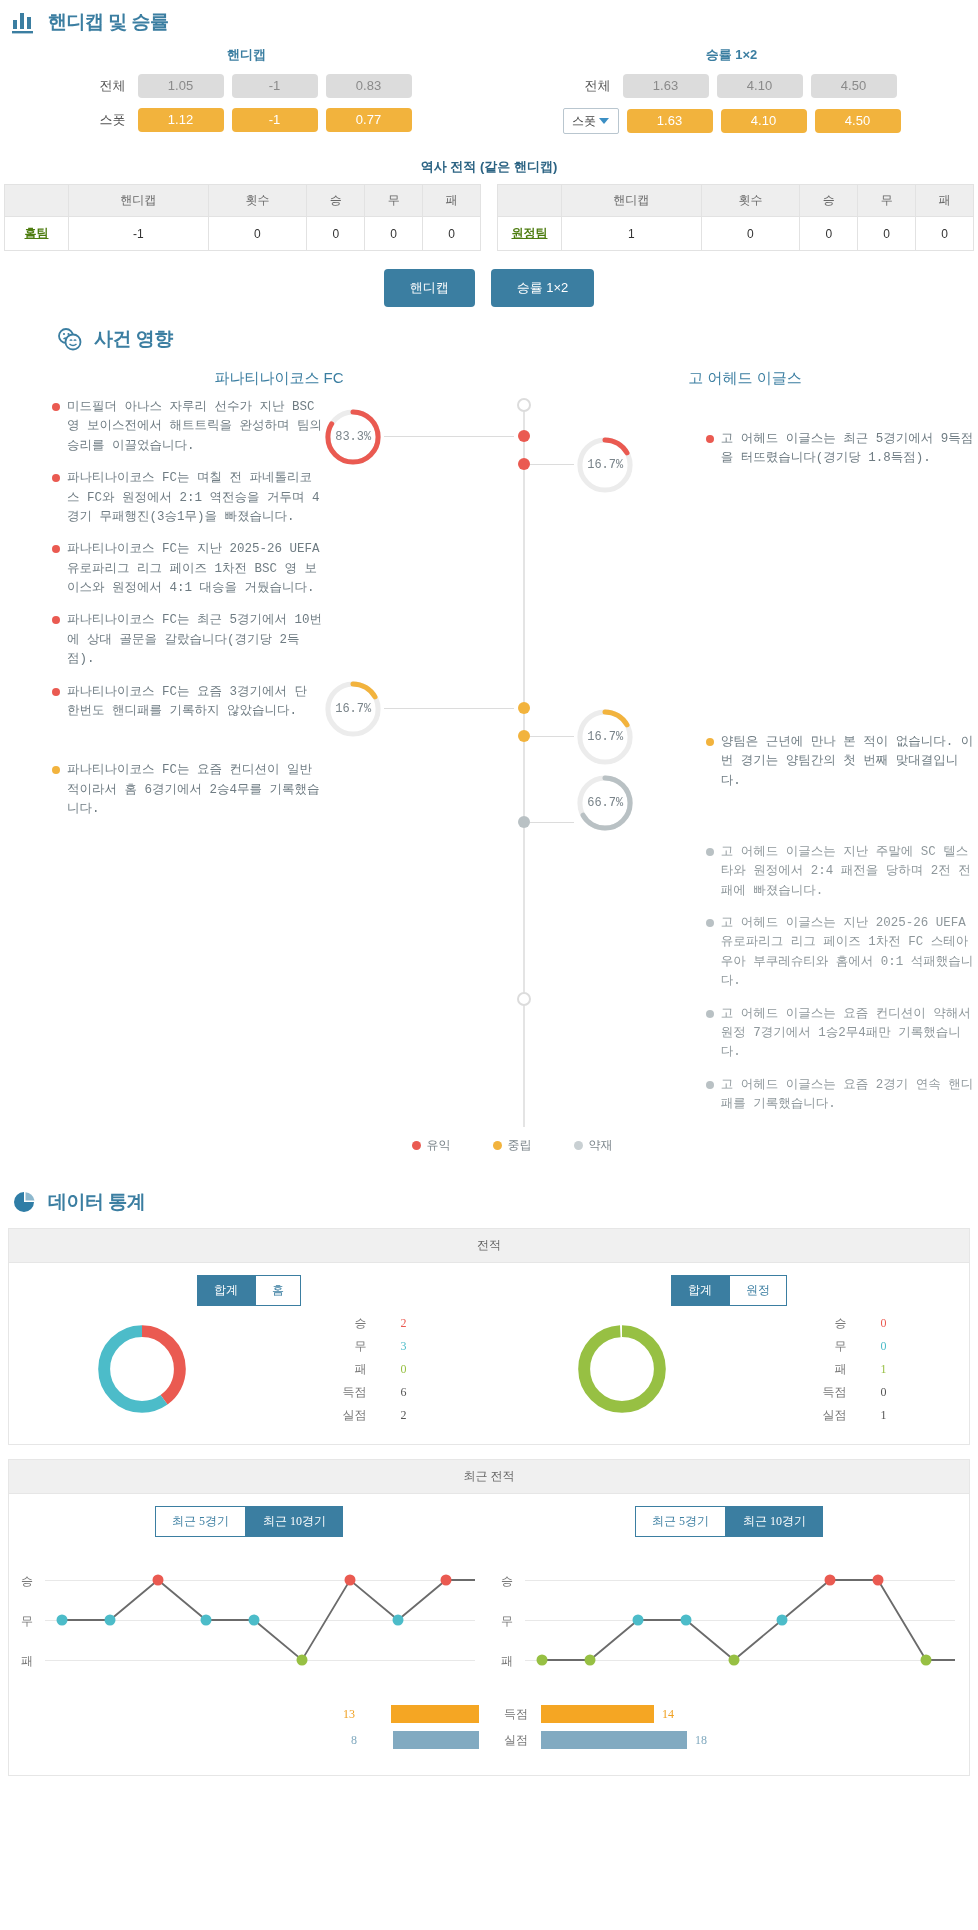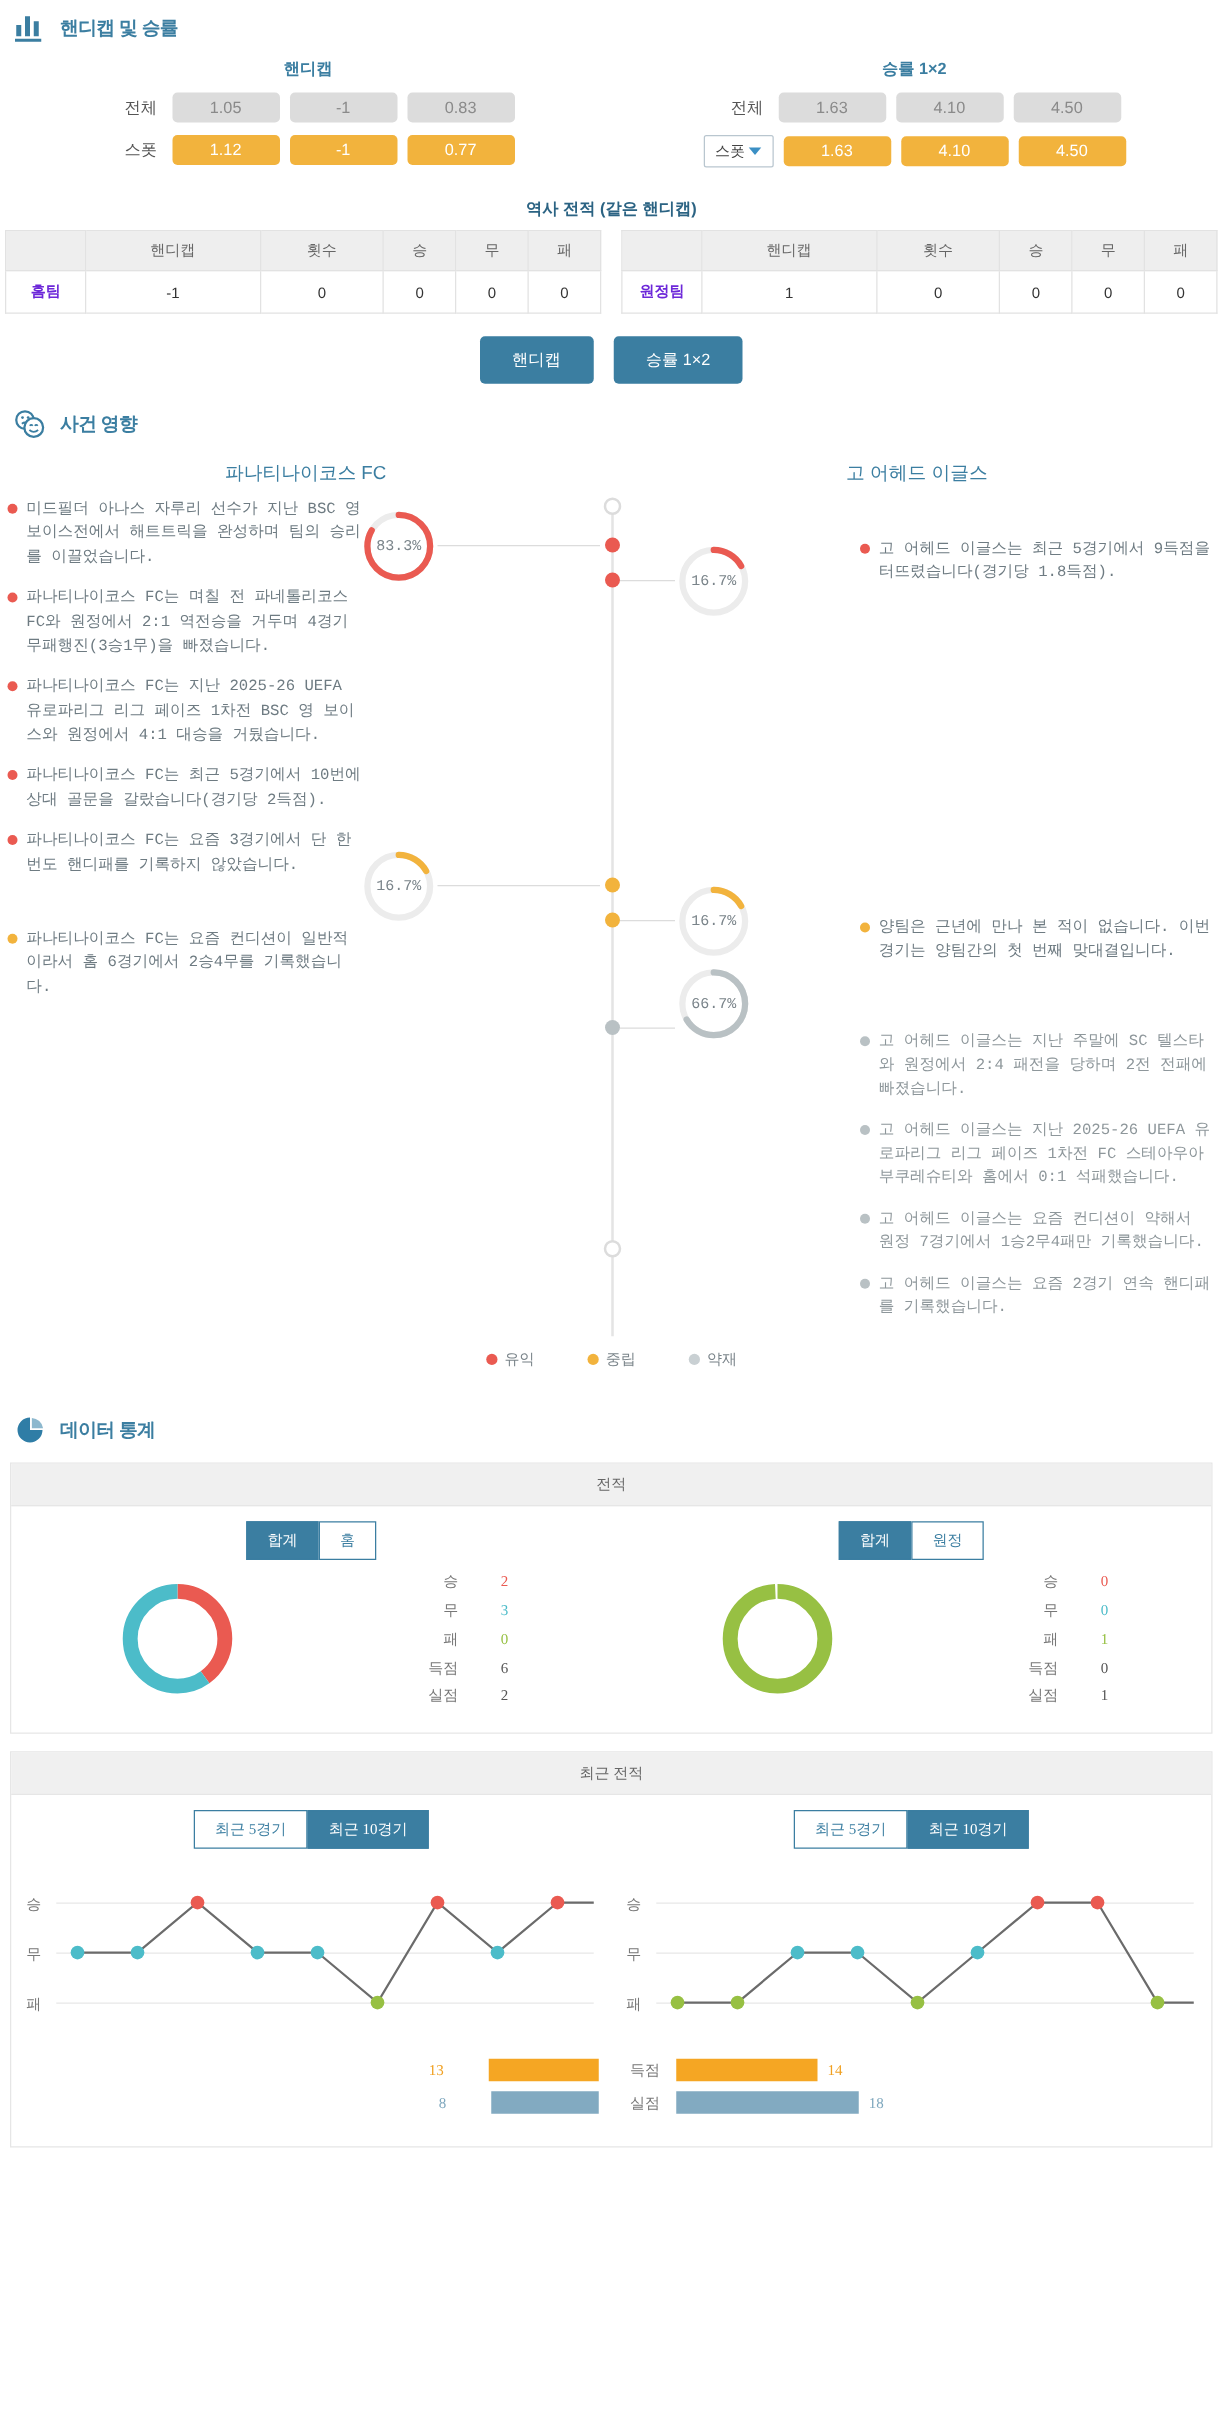--- a/index.html
+++ b/index.html
@@ -12,21 +12,21 @@
   }
 
   
   .sec-head {
     display: flex;
     align-items: center;
     gap: 10px;
     padding: 8px 10px 4px 10px;
   }
   .sec-head .sec-title {
-    font-size: 15px;
+    font-size: 19px;
     font-weight: bold;
     color: #3b7ea1;
     letter-spacing: -0.5px;
   }
   .sec-icon { width: 28px; height: 28px; flex: 0 0 28px; }
 
   
   .odds-wrap { display: flex; padding: 0 4px; }
   .odds-col { width: 50%; }
   .odds-title {
@@ -90,36 +90,36 @@
     border: 1px solid #e2e2e2;
     text-align: center;
   }
   table.hist td {
     padding: 8px 2px;
     border: 1px solid #e2e2e2;
     text-align: center;
     color: #333;
     font-size: 12px;
   }
-  table.hist td.team { color: #6d28d9; font-weight: bold; }
+  table.hist td.team { color: #4d7c0f; font-weight: bold; text-decoration: underline; }
 
   .btn-row { display: flex; justify-content: center; gap: 16px; padding: 18px 0 10px 0; }
   .pill-btn {
     background: #3b7ea1;
     color: #fff;
     border: none;
     border-radius: 4px;
     padding: 10px 26px;
     font-size: 13px;
     font-family: inherit;
     cursor: pointer;
   }
 
   
-  .impact { position: relative; padding-bottom: 10px; }
+  .impact { position: relative; padding-bottom: 10px; margin-left: 46px; }
   .impact-teams { display: flex; }
   .team-name {
     width: 50%;
     text-align: center;
     font-size: 15px;
     color: #3b7ea1;
     padding: 12px 0 10px 0;
   }
   .impact-body { display: flex; position: relative; font-family: Liberation Mono, monospace; }
   .col-left  { width: 290px; padding-left: 6px; }

